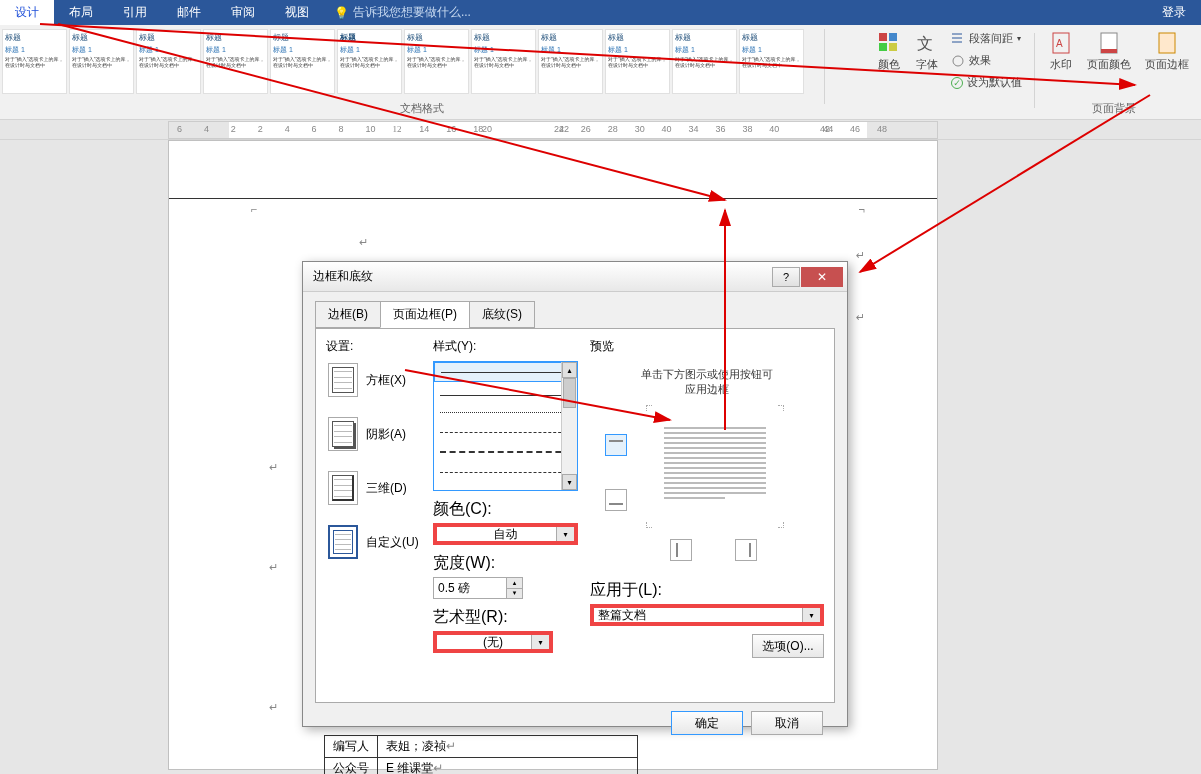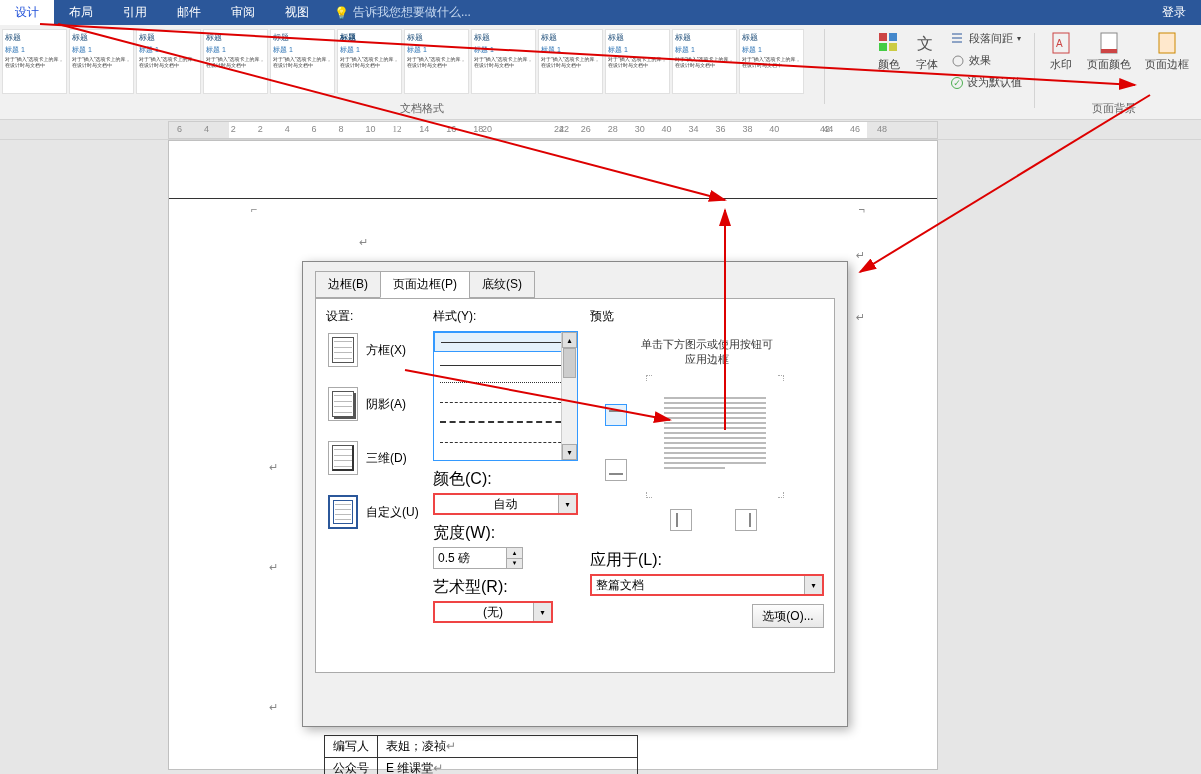--- a/index.html
+++ b/index.html
@@ -69,21 +69,21 @@
 .thumb .lines { position: absolute; inset: 5px; display: flex; flex-direction: column; justify-content: space-around; }
 .thumb .lines div { height: 1px; background: #bbb; }
 .style-list { border: 1px solid #aaa; height: 130px; position: relative; }
 .style-list.hl { border: 1px solid #3399ff; }
 .style-row { height: 20px; border-bottom: 0; display:flex; align-items:center; padding: 0 6px; }
 .style-row .line { flex:1; }
 .scrollbar { position: absolute; right: 0; top: 0; bottom: 0; width: 16px; background: #f0f0f0; border-left: 1px solid #ccc; }
 .scrollbar .sbtn { height: 16px; background: #e0e0e0; border: 1px solid #aaa; display:flex;align-items:center;justify-content:center;font-size:8px; }
 .scrollbar .thumb-sb { position:absolute; top:16px; left:1px; right:1px; height: 30px; background: #cdcdcd; border:1px solid #aaa;}
 .field-label { font-size: 16px; margin: 8px 0 3px; }
-.select-box { height: 22px; border: 2px solid #ef4444; background: #fff; display:flex; align-items:center; padding: 0 4px; position: relative; }
+.select-box { height: 22px; border: 4px solid #ef4444; background: #fff; display:flex; align-items:center; padding: 0 4px; position: relative; }
 .select-box .arrow { position: absolute; right: 0; top:0; bottom:0; width: 18px; background: #e8e8e8; border-left: 1px solid #aaa; display:flex;align-items:center;justify-content:center;font-size:8px; }
 .spinner { height: 22px; border: 1px solid #aaa; background:#fff; display:flex; align-items:center; padding: 0 4px; position: relative; width: 90px; }
 .spinner .spins { position:absolute; right:0; top:0; bottom:0; width:16px; display:flex; flex-direction:column; }
 .spinner .spins div { flex:1; background:#e8e8e8; border-left:1px solid #aaa; display:flex;align-items:center;justify-content:center;font-size:7px; }
 .spinner .spins div:first-child { border-bottom:1px solid #aaa;}
 .preview-hint { font-size: 11px; color: #333; text-align: center; margin: 6px 0 12px; }
 .preview-box { height: 155px; position: relative; margin-bottom: 8px; }
 .preview-page { position: absolute; left: 60px; top: 0; width: 130px; height: 115px; }
 .preview-page .pline { height: 2px; background: #bbb; margin-bottom: 3px; }
 .preview-corners div { position:absolute; width:6px; height:6px; border:1px dotted #aaa; }
@@ -293,20 +293,29 @@
         </tr>
     <tr>
           <td>公众号</td>
           <td><span>E 维课堂</span><span style="color:#888">↵</span></td>
         </tr>
   </tbody>
     </table>
 </div>
 
 <div class="dialog">
+  <div class="dlg-title">
+    <span>边框和底纹</span>
+    <div class="buttons">
+      <div class="btn-help">?</div>
+      <div class="btn-close">
+          <span>✕</span>
+        </div>
+    </div>
+  </div>
   <div class="dlg-body">
     <div class="dlg-tabs">
       <div class="dlg-tab">边框(B)</div>
       <div class="dlg-tab active">页面边框(P)</div>
       <div class="dlg-tab">底纹(S)</div>
     </div>
     <div class="dlg-content">
 
       <div class="col col1">
         <div class="setting-label">设置:</div>
@@ -451,20 +460,24 @@
         </div>
         <div class="field-label">应用于(L):</div>
         <div class="select-box">
             <span>整篇文档</span>
             <div class="arrow">▾</div>
           </div>
         <div style="display:flex;justify-content:flex-end;margin-top:8px">
           <button class="win-btn">选项(O)...</button>
         </div>
       </div>
+    </div>
+    <div class="dlg-footer">
+      <button class="win-btn primary">确定</button>
+      <button class="win-btn">取消</button>
     </div>
   </div>
 </div>
 
 <svg class="arrows" width="1201" height="774">
   <defs>
       <marker id="ah" markerWidth="10" markerHeight="10" refX="8" refY="3" orient="auto">
         <path d="M0,0 L9,3 L0,6 Z" fill="#d00"></path>
       </marker>
     </defs>

